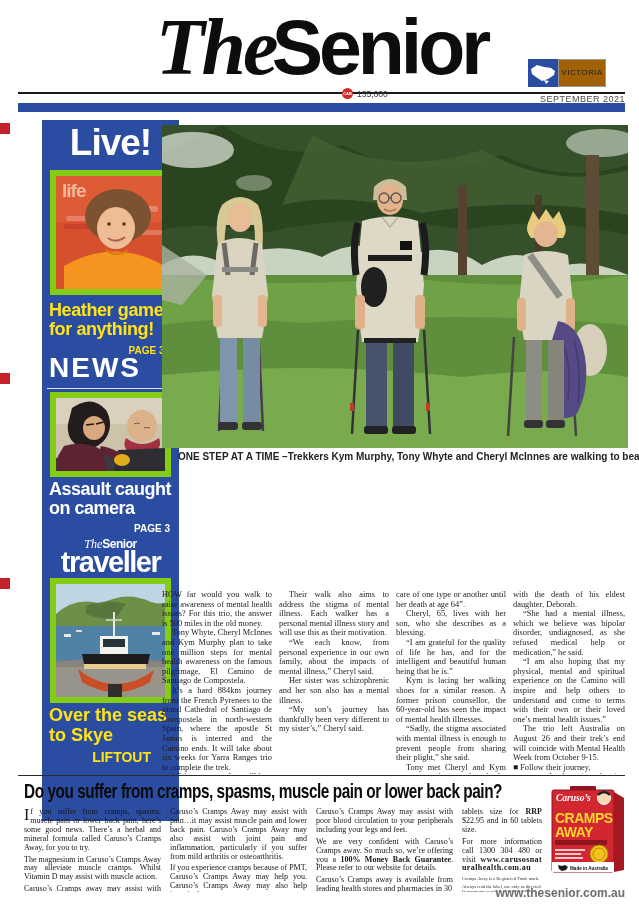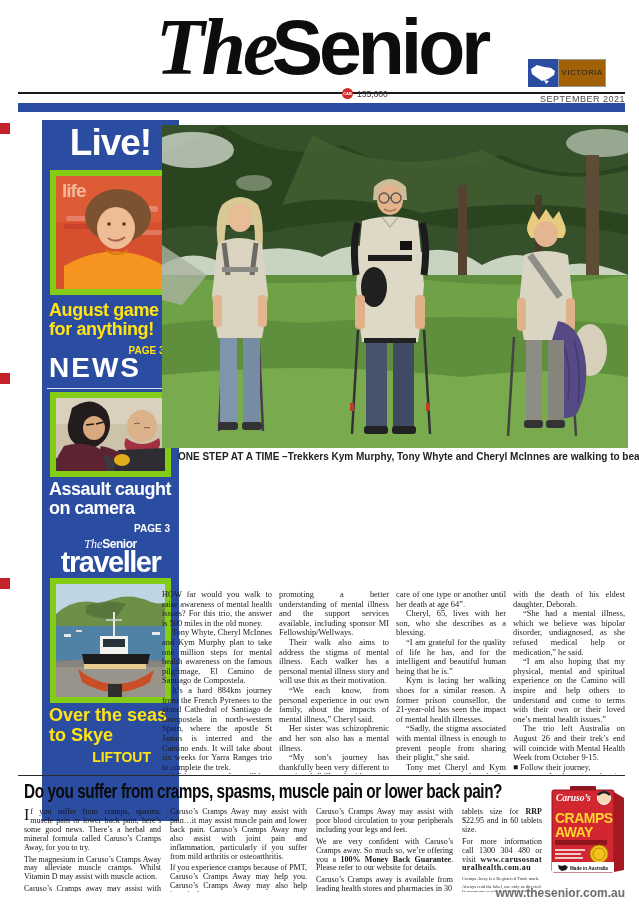--- a/index.html
+++ b/index.html
@@ -132,21 +132,21 @@
         <ellipse cx="60" cy="52" rx="19" ry="21" fill="#eebd95"></ellipse>
         <circle cx="53" cy="48" r="1.8" fill="#4a3424"></circle>
         <circle cx="68" cy="48" r="1.8" fill="#4a3424"></circle>
         <path d="M52,62 Q60,68 69,61" stroke="#a86448" stroke-width="2" fill="none"></path>
         <path d="M8,90 Q60,60 112,92 L114,123 L8,123 Z" fill="#f5941f"></path>
         <path d="M50,74 Q60,82 72,74" stroke="#d87a12" stroke-width="2" fill="none"></path>
       </svg>
       <span class="photo-overlay-life">life</span>
     </div>
 
-    <div class="heather">August game for anything!</div>
+    <div class="heather">Heather game for anything!</div>
     <div class="page-33">PAGE 33</div>
 
     <div class="news-title">NEWS</div>
     <div class="news-rule"></div>
 
     <div class="sb-photo photo-news">
       <svg width="119" height="83" viewBox="0 0 119 83" preserveAspectRatio="none">
         <rect width="119" height="83" fill="#cdc3ab"></rect>
         <rect width="119" height="26" fill="#d9d1bd"></rect>
         <path d="M0,60 Q30,52 60,58 L119,56 L119,83 L0,83 Z" fill="#3c3a40"></path>
@@ -282,32 +282,31 @@
   <div class="photo-caption">ONE STEP AT A TIME –Trekkers Kym Murphy, Tony Whyte and Cheryl McInnes are walking to beat the stigma of mental illness.</div>
 
 
   <div class="story-col col-1">
     <p class="flush">HOW far would you walk to raise awareness of mental health issues? For this trio, the answer is 500 miles in the old money.</p>
     <p>Tony Whyte, Cheryl McInnes and Kym Murphy plan to take one million steps for mental health awareness on the famous pilgrimage, El Camino de Santiago de Compostela.</p>
     <p>It’s a hard 884km journey from the French Pyrenees to the grand Cathedral of Santiago de Compostela in north-western Spain, where the apostle St James is interred and the Camino ends. It will take about six weeks for Yarra Ranges trio to complete the trek.</p>
     <p>With every step they will be</p>
   </div>
   <div class="story-col col-2">
-    <p class="flush">promoting a better understanding of mental illness and the support services available, including sponsor MI Fellowship/Wellways.</p>
     <p>Their walk also aims to address the stigma of mental illness. Each walker has a personal mental illness story and will use this as their motivation.</p>
     <p>“We each know, from personal experience in our own family, about the impacts of mental illness,” Cheryl said.</p>
     <p>Her sister was schizophrenic and her son also has a mental illness.</p>
     <p>“My son’s journey has thankfully been very different to my sister’s,” Cheryl said.</p>
 
   </div>
   <div class="story-col col-3">
     <p class="flush">care of one type or another until her death at age 64”.</p>
     <p>Cheryl, 65, lives with her son, who she describes as a blessing.</p>
     <p>“I am grateful for the quality of life he has, and for the intelligent and beautiful human being that he is.”</p>
-    <p>Kym is lacing her walking shoes for a similar reason. A former prison counsellor, the 21-year-old has seen the impact of mental health illnesses.</p>
+    <p>Kym is lacing her walking shoes for a similar reason. A former prison counsellor, the 60-year-old has seen the impact of mental health illnesses.</p>
     <p>“Sadly, the stigma associated with mental illness is enough to prevent people from sharing their plight,” she said.</p>
     <p>Tony met Cheryl and Kym on a previous trek of the Camino.</p>
 
   </div>
   <div class="story-col col-4">
     <p class="flush">with the death of his eldest daughter, Deborah.</p>
     <p>“She had a mental illness, which we believe was bipolar disorder, undiagnosed, as she refused medical help or medication,” he said.</p>
     <p>“I am also hoping that my physical, mental and spiritual experience on the Camino will inspire and help others to understand and come to terms with their own or their loved one’s mental health issues.”</p>
     <p>The trio left Australia on August 26 and their trek’s end will coincide with Mental Health Week from October 9-15.</p>
     <p class="flush">■ Follow their journey,</p>

